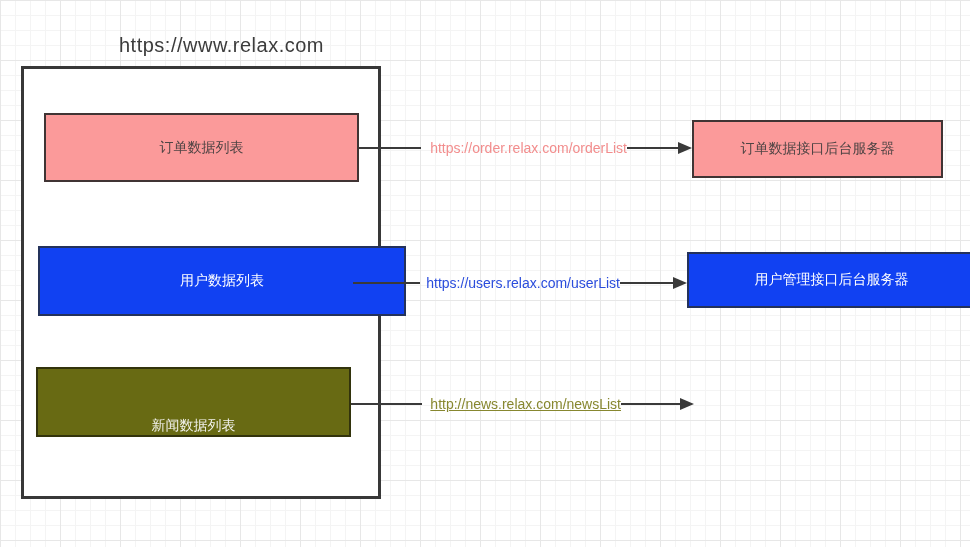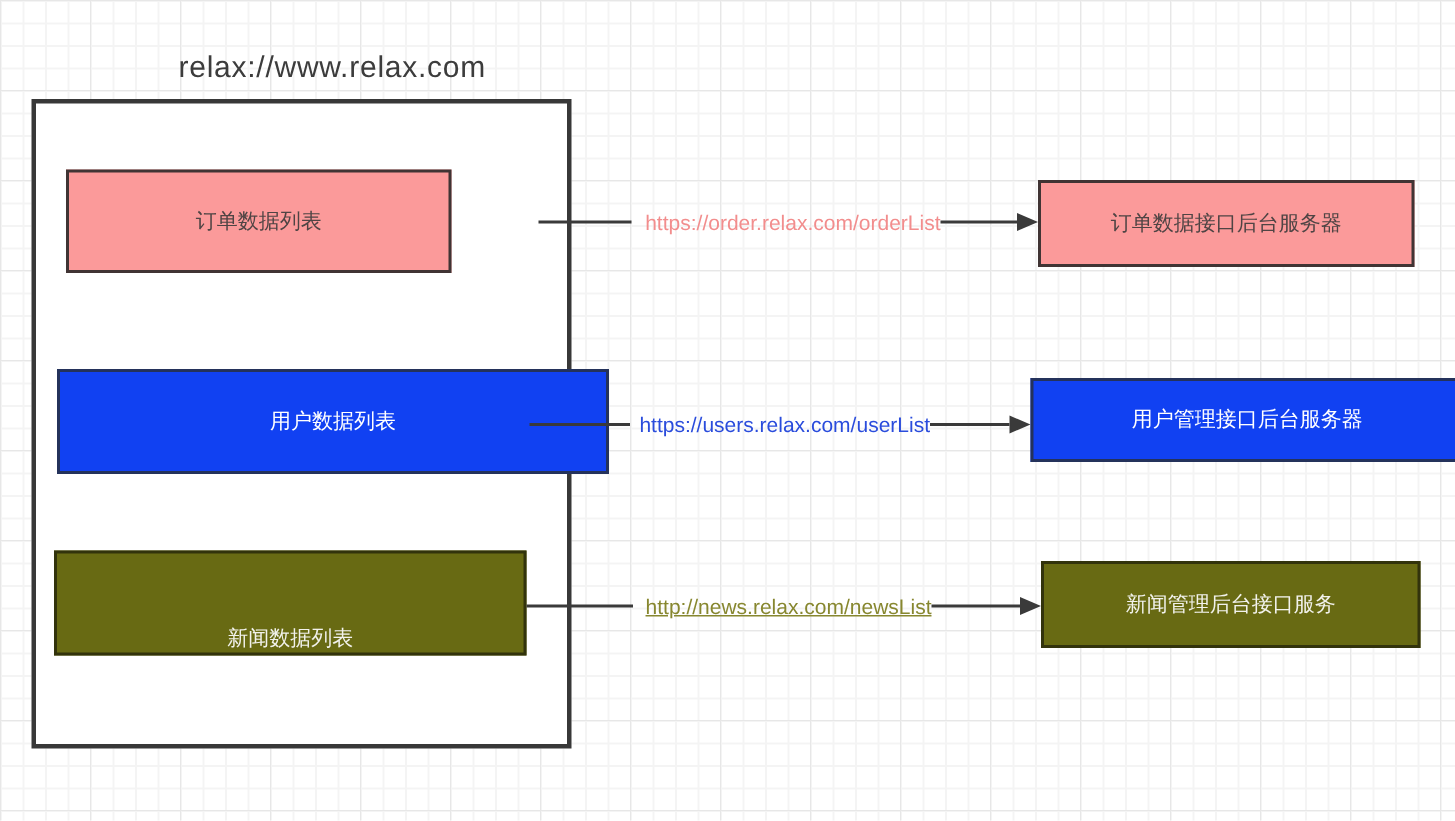--- a/index.html
+++ b/index.html
@@ -26,21 +26,21 @@
   }
   .page-container{
     left:21px;top:66px;width:354px;height:427px;
     background:#ffffff;border:3px solid #383838;
   }
   .node{
     display:flex;align-items:center;justify-content:center;
     font-size:14px;box-sizing:border-box;
   }
   
-  .client-order{left:44px;top:113px;width:257px;height:69px;
+  .client-order{left:44px;top:113px;width:315px;height:69px;
     background:#fb9a9a;border:2px solid #403434;color:#4f4444;}
   .client-user{left:38px;top:246px;width:368px;height:70px;
     background:#1141f2;border:2px solid #24325b;color:#ffffff;}
   .client-news{left:36px;top:367px;width:315px;height:70px;
     background:#686a13;border:2px solid #32330c;color:#f2f2ec;align-items:flex-end;}
   
   .server-order{left:692px;top:120px;width:251px;height:58px;
     background:#fb9a9a;border:2px solid #403434;color:#4f4444;}
   .server-user{left:687px;top:252px;width:289px;height:56px;
     background:#1141f2;border:2px solid #24325b;color:#ffffff;text-align:center;}
@@ -60,21 +60,21 @@
   }
   .url-order{color:#f28d8d;}
   .url-user{color:#2a4cdc;}
   .url-news{color:#87872f;text-decoration:underline;}
 </style>
 </head>
 <body>
 
 <div id="stage">
 
-  <div class="abs site-title">relax://www.relax.com</div>
+  <div class="abs site-title">https://www.relax.com</div>
 
   <div class="abs page-container"></div>
 
   <div class="abs node client-order">
     <span>订单数据列表</span>
   </div>
   <div class="abs line" style="left:359px;top:147px;width:62px;"></div>
   <div class="abs url-label url-order" style="left:421px;top:148px;width:206px;">https://order.relax.com/orderList</div>
   <div class="abs line" style="left:627px;top:147px;width:51px;"></div>
   <div class="abs arrow-head" style="left:678px;top:142px;"></div>
@@ -93,17 +93,14 @@
     <span>用户管理接口后台服务器</span>
   </div>
 
   <div class="abs node client-news">
     <span>新闻数据列表</span>
   </div>
   <div class="abs line" style="left:351px;top:403px;width:71px;"></div>
   <div class="abs url-label url-news" style="left:422px;top:404px;width:199px;">http://news.relax.com/newsList</div>
   <div class="abs line" style="left:621px;top:403px;width:59px;"></div>
   <div class="abs arrow-head" style="left:680px;top:398px;"></div>
-  <div class="abs node server-news">
-    <span>新闻管理后台接口服务</span>
-  </div>
 
 </div>
 
 </body></html>

